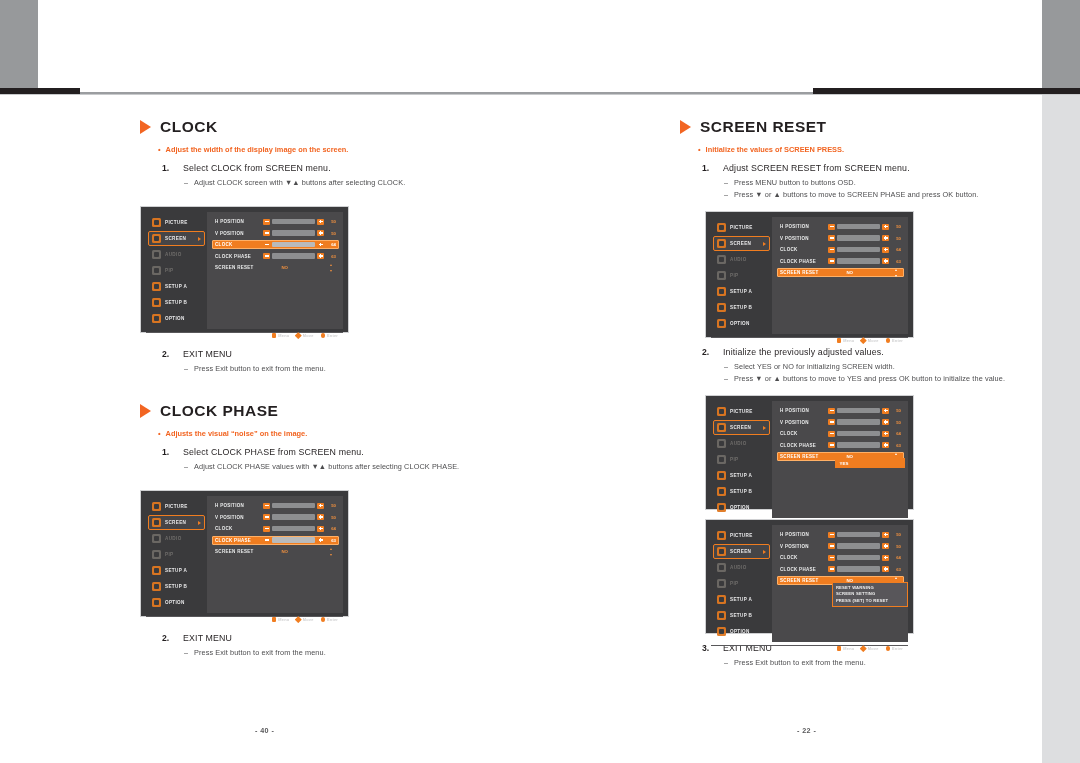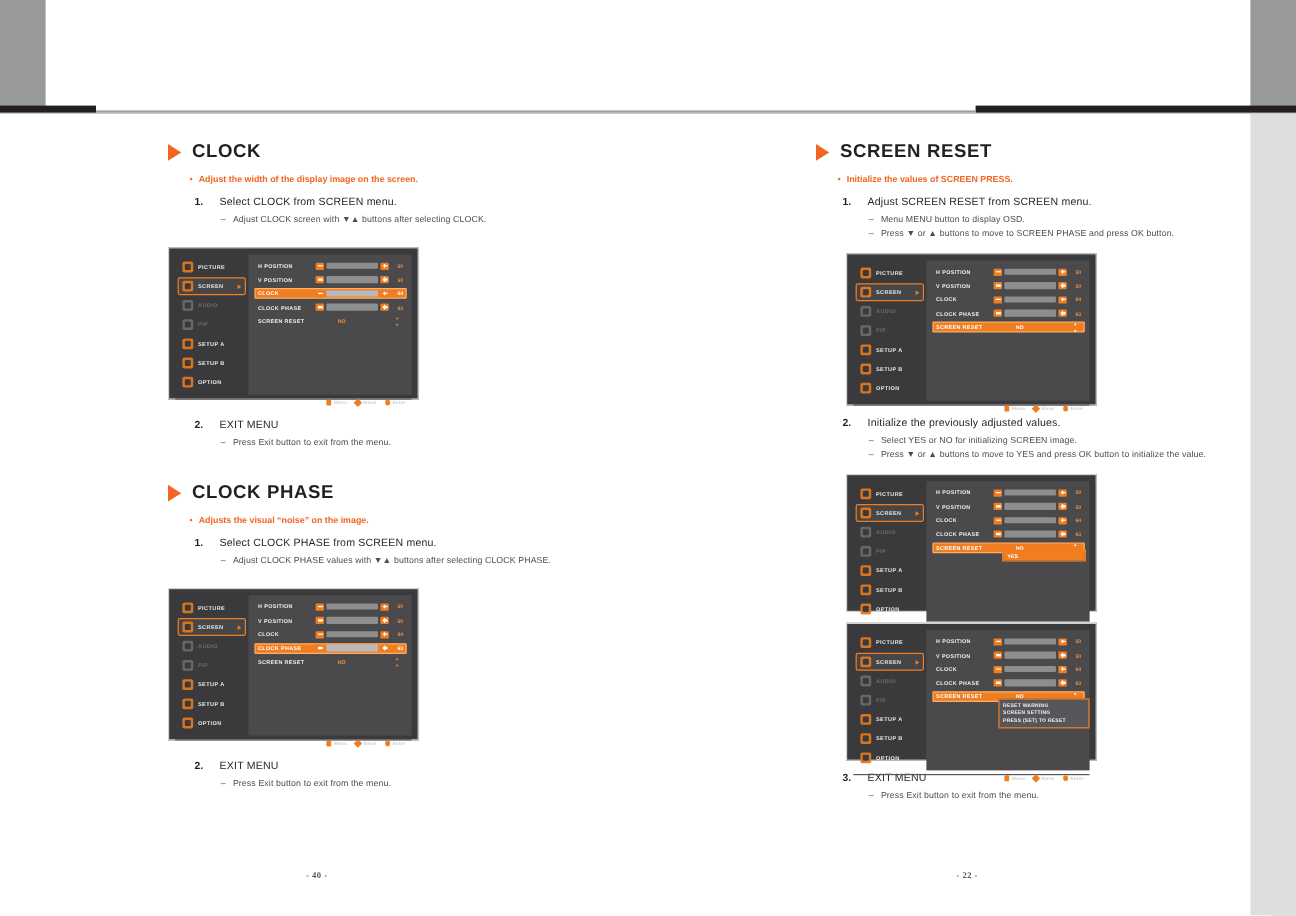--- a/index.html
+++ b/index.html
@@ -198,21 +198,21 @@
     padding-right:5px;
   }
   .hint { display:flex; align-items:center; gap:2px; }
   .hint-sq { width:4.5px;height:4.5px;background:#f07d20;border-radius:1px; }
   .hint-dia{ width:4.5px;height:4.5px;background:#f07d20;transform:rotate(45deg);border-radius:.5px;}
   .hint-ci { width:4.5px;height:4.5px;background:#f07d20;border-radius:50%; }
   .hint-lbl { font-size:3.9px;font-weight:bold;color:#cfcfd0;letter-spacing:.2px; }
 
   
   .pageno {
-    position:absolute; font-size:7.2px; font-weight:bold; color:#58585a; letter-spacing:.4px;font-family:Liberation Serif, serif;
+    position:absolute; font-size:7.2px; font-weight:bold; color:#58585a; letter-spacing:.4px;
   }
 </style>
 </head>
 <body>
 
 <div id="page">
 
   <div class="edge-gray-top-left"></div>
   <div class="edge-gray-top-right"></div>
   <div class="edge-light-left"></div>
@@ -482,21 +482,21 @@
     <div class="bullet-line">
       <span class="bullet-dot">•</span>
       <span>Initialize the values of SCREEN PRESS.</span>
     </div>
     <div class="step">
       <span class="step-num">1.</span>
       <span class="step-txt">Adjust SCREEN RESET from SCREEN menu.</span>
     </div>
     <div class="sub">
       <span class="sub-dash">–</span>
-      <span class="sub-txt">Menu MENU button to display OSD.</span>
+      <span class="sub-txt">Press MENU button to buttons OSD.</span>
     </div>
     <div class="sub">
       <span class="sub-dash">–</span>
       <span class="sub-txt">Press ▼ or ▲ buttons to move to SCREEN PHASE and press OK button.</span>
     </div>
 
     <div class="gap-sm"></div>
 
     <div class="osd" style="width:209px;height:127px;margin-left:25px;">
       <div class="osd-body">
@@ -592,21 +592,21 @@
     </div>
 
     <div class="gap-sm"></div>
 
     <div class="step">
       <span class="step-num">2.</span>
       <span class="step-txt">Initialize the previously adjusted values.</span>
     </div>
     <div class="sub">
       <span class="sub-dash">–</span>
-      <span class="sub-txt">Select YES or NO for initializing SCREEN image.</span>
+      <span class="sub-txt">Select YES or NO for initializing SCREEN width.</span>
     </div>
     <div class="sub">
       <span class="sub-dash">–</span>
       <span class="sub-txt">Press ▼ or ▲ buttons to move to YES and press OK button to initialize the value.</span>
     </div>
 
     <div class="gap-sm"></div>
 
     <div class="osd" style="width:209px;height:115px;margin-left:25px;">
       <div class="osd-body">

